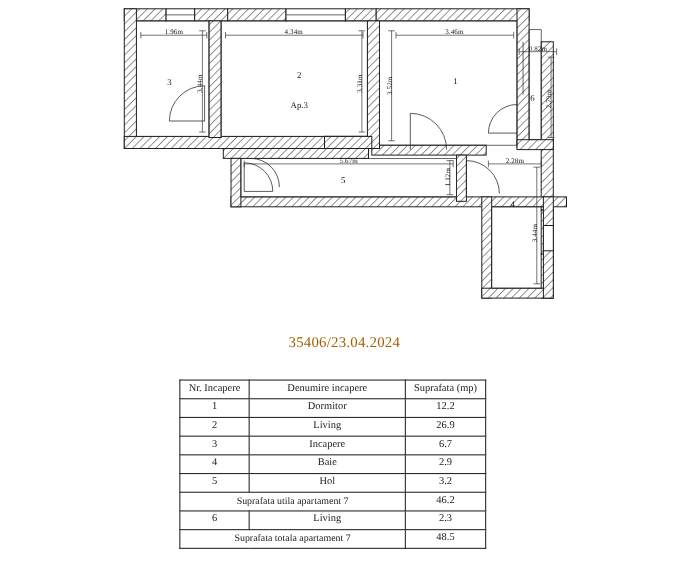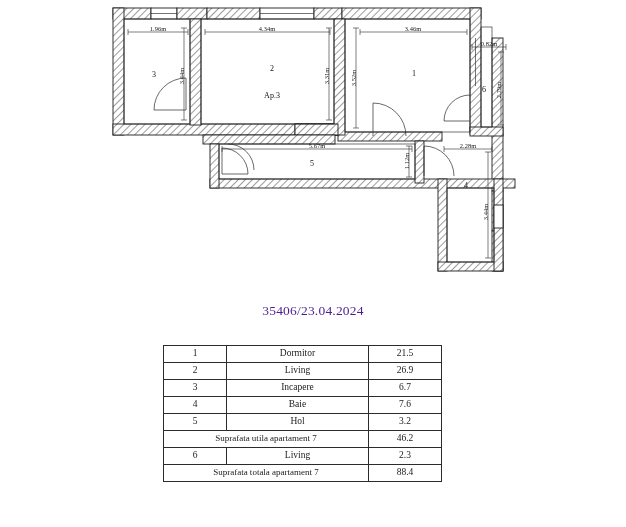--- a/index.html
+++ b/index.html
@@ -29,21 +29,21 @@
 
   .doc-ref {
     position: absolute;
     left: 0;
     top: 303px;
     width: 626px;
     text-align: center;
     font-family: "Liberation Serif", serif;
     font-size: 13.5px;
     letter-spacing: 0.2px;
-    color: #4c1d95;
+    color: #a16207;
   }
   .doc-ref span { display: inline-block; }
 
   #table-wrap {
     position: absolute;
     left: 163px;
     top: 345px;
     width: 263px;
   }
   table.plan-table {
@@ -264,52 +264,57 @@
 </div>
 
 <div class="doc-ref">
   <span>35406/23.04.2024</span>
 </div>
 
 <div id="table-wrap">
   <table class="plan-table">
     <tbody>
       <tr>
+        <td class="col-nr head">Nr. Incapere</td>
+        <td class="col-name head">Denumire incapere</td>
+        <td class="col-area head">Suprafata (mp)</td>
+      </tr>
+      <tr>
         <td class="col-nr">1</td>
         <td class="col-name">Dormitor</td>
-        <td class="col-area">21.5</td>
+        <td class="col-area">12.2</td>
       </tr>
       <tr>
         <td class="col-nr">2</td>
         <td class="col-name">Living</td>
         <td class="col-area">26.9</td>
       </tr>
       <tr>
         <td class="col-nr">3</td>
         <td class="col-name">Incapere</td>
         <td class="col-area">6.7</td>
       </tr>
       <tr>
         <td class="col-nr">4</td>
         <td class="col-name">Baie</td>
-        <td class="col-area">7.6</td>
+        <td class="col-area">2.9</td>
       </tr>
       <tr>
         <td class="col-nr">5</td>
         <td class="col-name">Hol</td>
         <td class="col-area">3.2</td>
       </tr>
       <tr>
         <td class="sum-label" colspan="2">Suprafata utila apartament 7</td>
         <td class="col-area">46.2</td>
       </tr>
       <tr>
         <td class="col-nr">6</td>
         <td class="col-name">Living</td>
         <td class="col-area">2.3</td>
       </tr>
       <tr>
         <td class="sum-label" colspan="2">Suprafata totala apartament 7</td>
-        <td class="col-area">88.4</td>
+        <td class="col-area">48.5</td>
       </tr>
     </tbody>
   </table>
 </div>
 
 </body></html>

